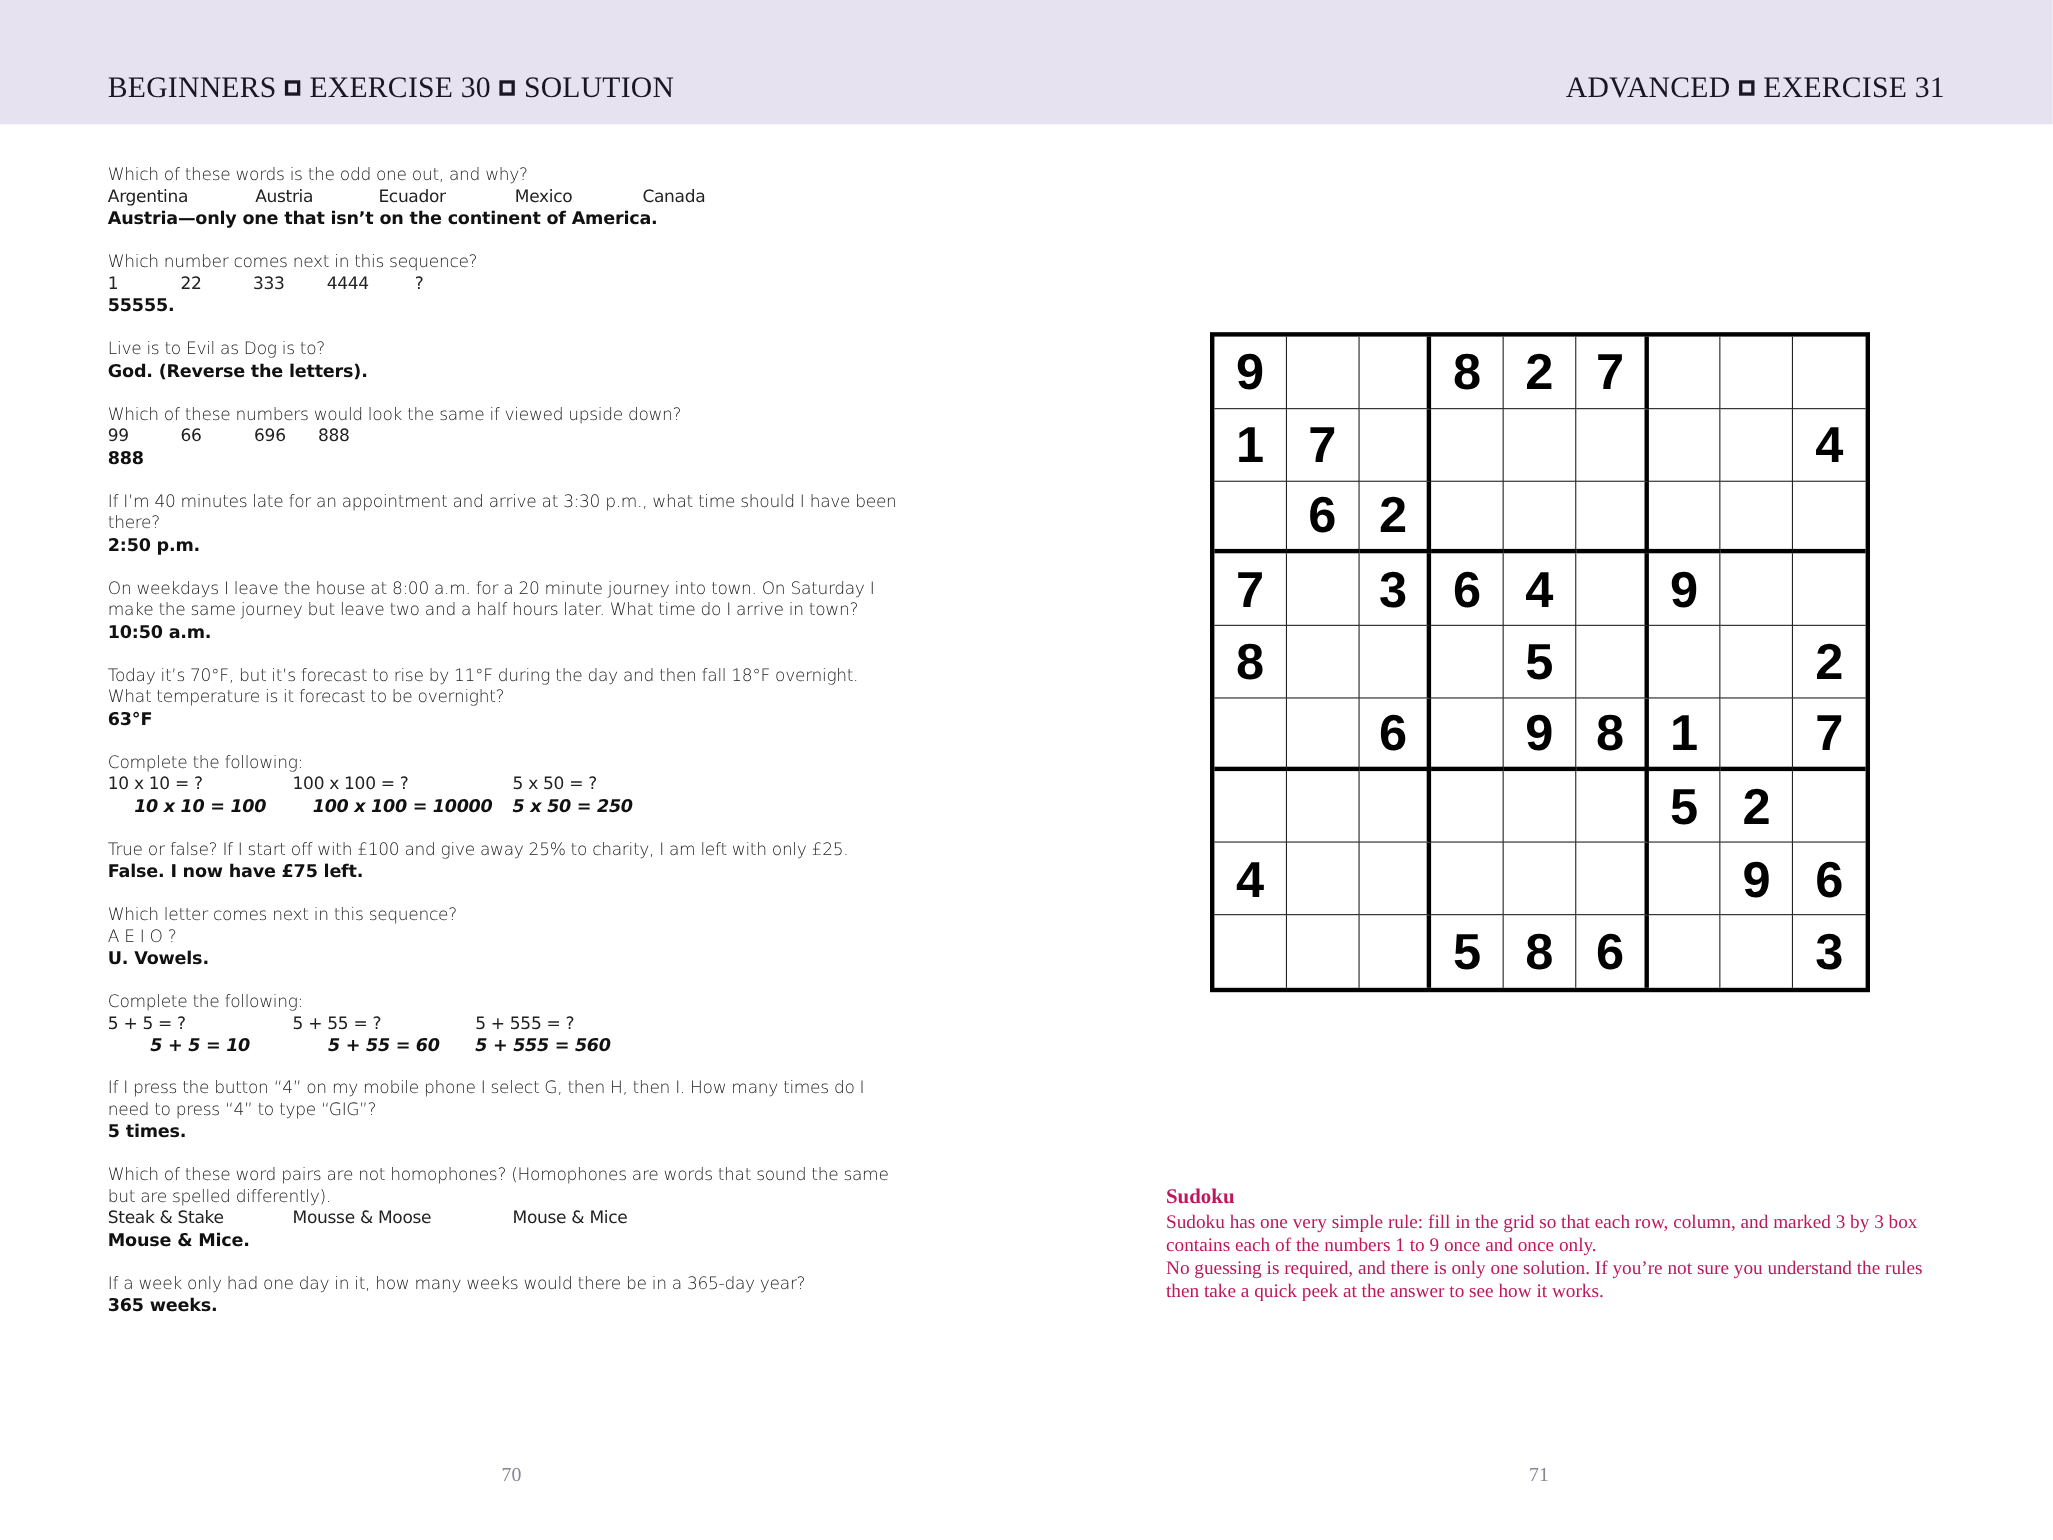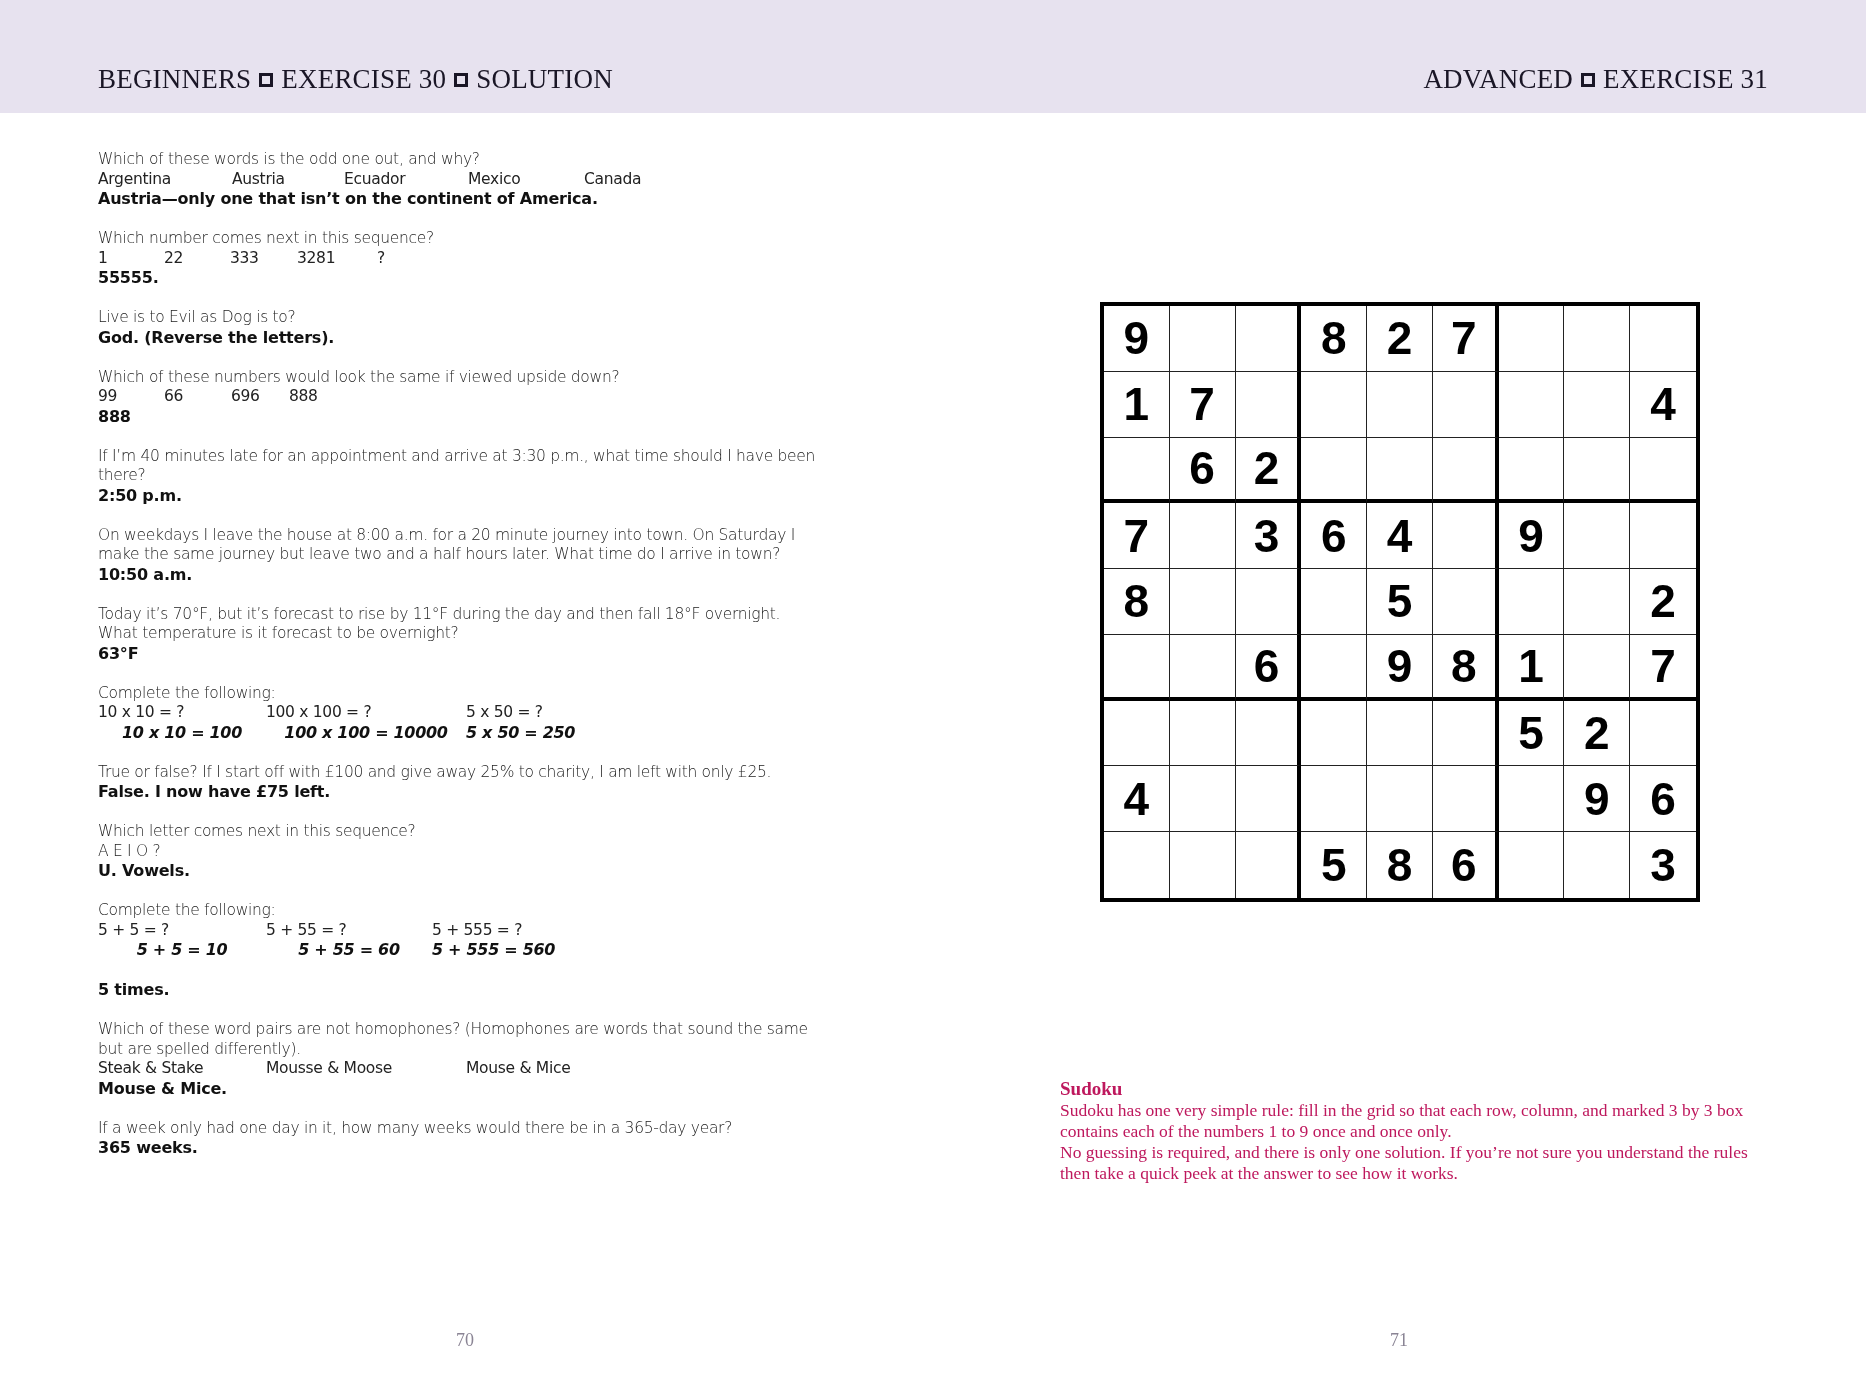--- a/index.html
+++ b/index.html
@@ -62,21 +62,21 @@
     </div>
     <div class="a">Austria—only one that isn’t on the continent of America.</div>
   </div>
 
   <div class="qa">
     <div class="q">Which number comes next in this sequence?</div>
     <div class="row">
       <span style="width:66px">1</span>
       <span style="width:66px">22</span>
       <span style="width:67px">333</span>
-      <span style="width:80px">3281</span>
+      <span style="width:80px">4444</span>
       <span>?</span>
     </div>
     <div class="a">55555.</div>
   </div>
 
   <div class="qa">
     <div class="q">Live is to Evil as Dog is to?</div>
     <div class="a">God. (Reverse the letters).</div>
   </div>
 
@@ -139,20 +139,21 @@
       <span>5 + 555 = ?</span>
     </div>
     <div class="row answer">
       <span style="width:168px">5 + 5 = 10</span>
       <span style="width:166px">5 + 55 = 60</span>
       <span>5 + 555 = 560</span>
     </div>
   </div>
 
   <div class="qa">
+    <div class="q">If I press the button “4” on my mobile phone I select G, then H, then I. How many times do I need to press “4” to type “GIG”?</div>
     <div class="a">5 times.</div>
   </div>
 
   <div class="qa">
     <div class="q">Which of these word pairs are not homophones? (Homophones are words that sound the same but are spelled differently).</div>
     <div class="row">
       <span style="width:168px">Steak &amp; Stake</span>
       <span style="width:200px">Mousse &amp; Moose</span>
       <span>Mouse &amp; Mice</span>
     </div>

